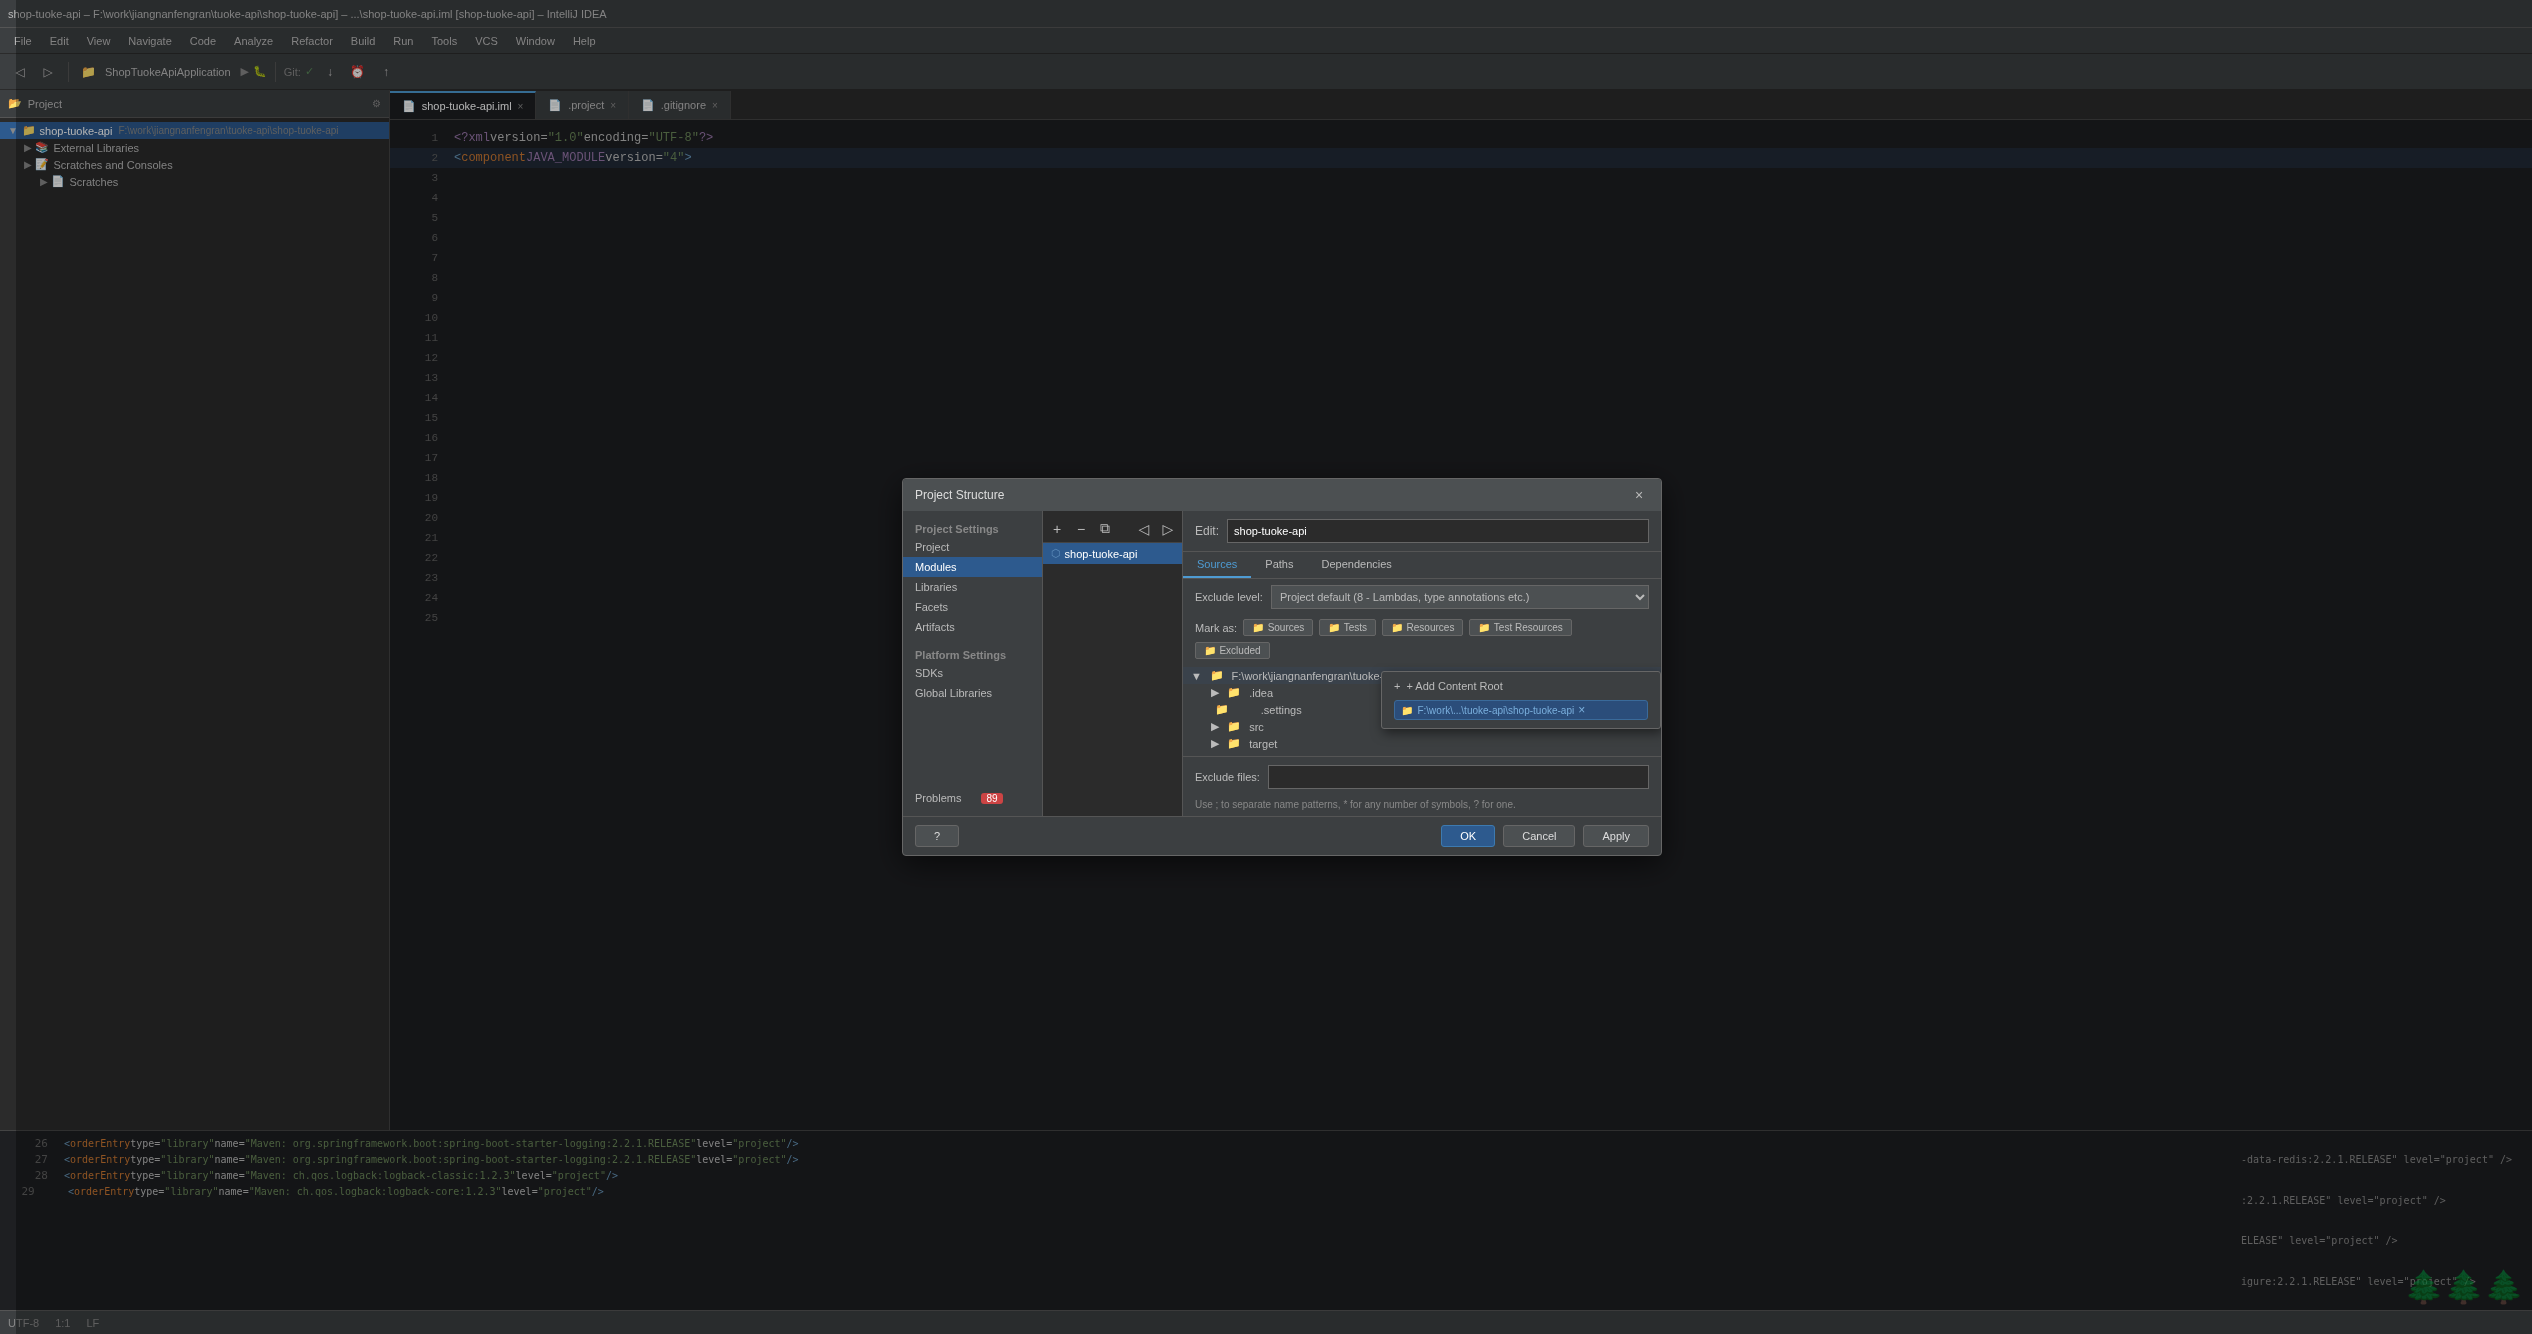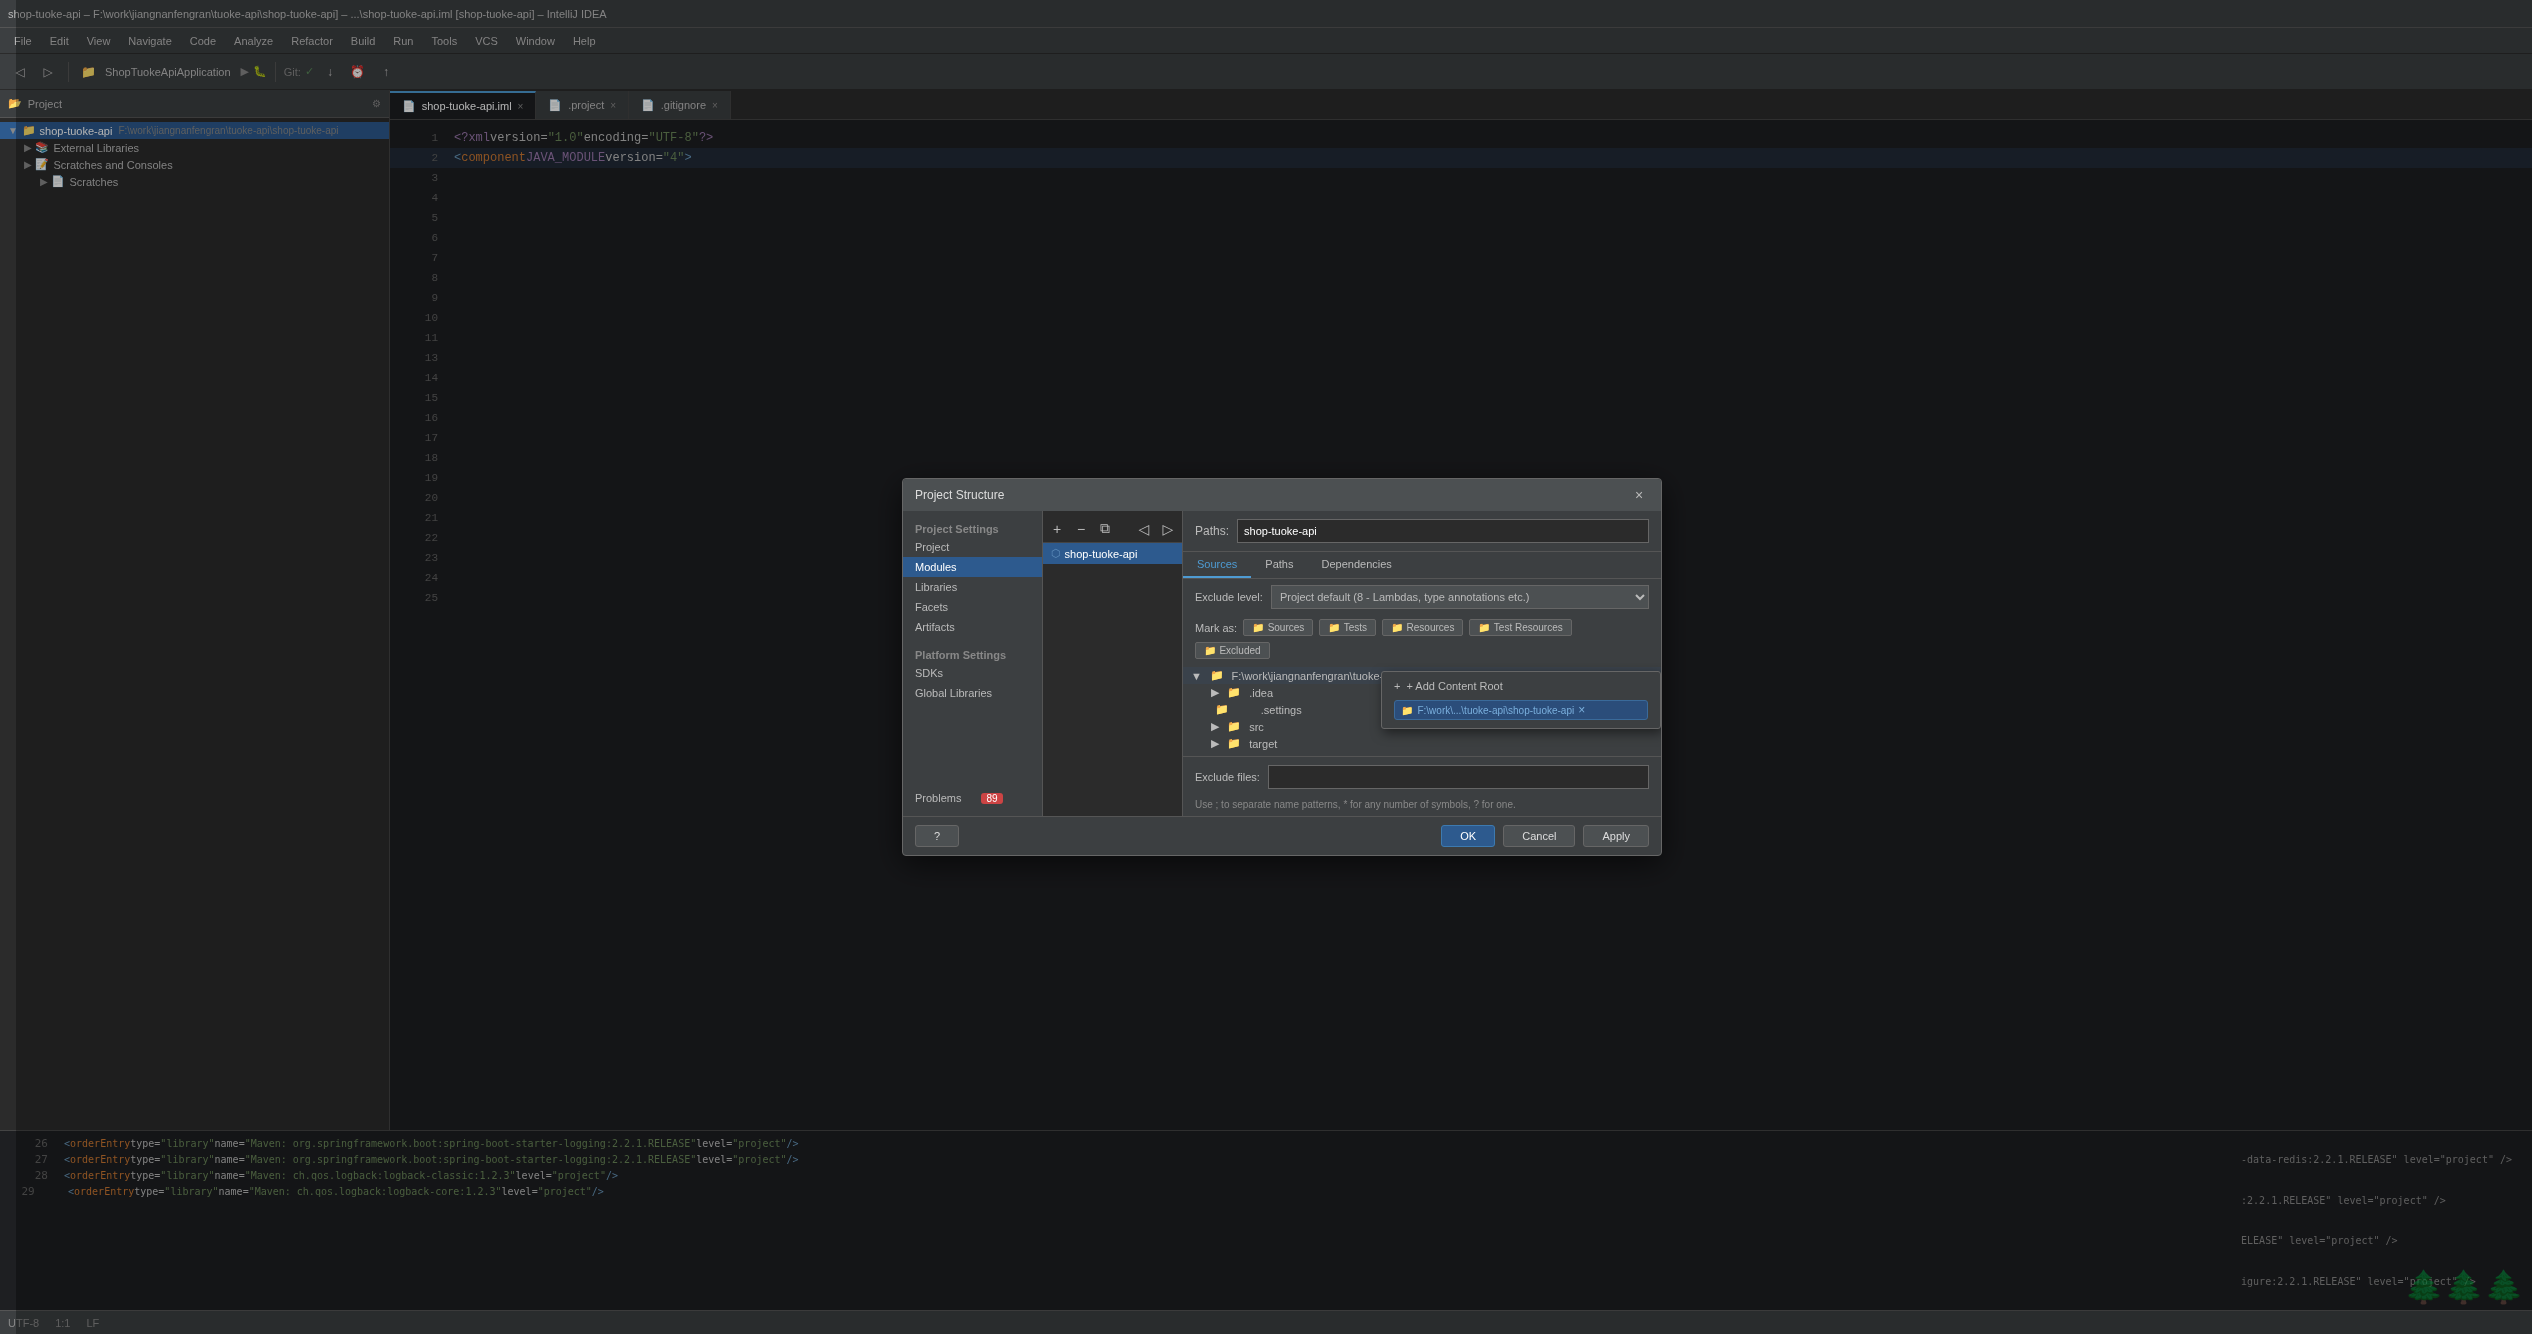--- a/index.html
+++ b/index.html
@@ -628,20 +628,23 @@
           <span class="line-num">8</span>
         </div>
       <div class="code-line">
           <span class="line-num">9</span>
         </div>
       <div class="code-line">
           <span class="line-num">10</span>
         </div>
       <div class="code-line">
           <span class="line-num">11</span>
+        </div>
+      <div class="code-line">
+          <span class="line-num">12</span>
         </div>
       <div class="code-line">
           <span class="line-num">13</span>
         </div>
       <div class="code-line">
           <span class="line-num">14</span>
         </div>
       <div class="code-line">
           <span class="line-num">15</span>
         </div>
@@ -784,21 +787,21 @@
         </div>
         <div class="module-item selected">
           <span style="color:#5b8ab8;">⬡</span>
           <span>shop-tuoke-api</span>
         </div>
       </div>
 
       <div class="right-panel">
 
         <div class="right-name-row">
-          <span>Paths:</span>
+          <span>Edit:</span>
           <input class="name-input" type="text" value="shop-tuoke-api" style="">
         </div>
 
         <div class="right-tabs">
           <div class="right-tab active">Sources</div>
           <div class="right-tab">Paths</div>
           <div class="right-tab">Dependencies</div>
         </div>
 
         <div class="lang-row">

